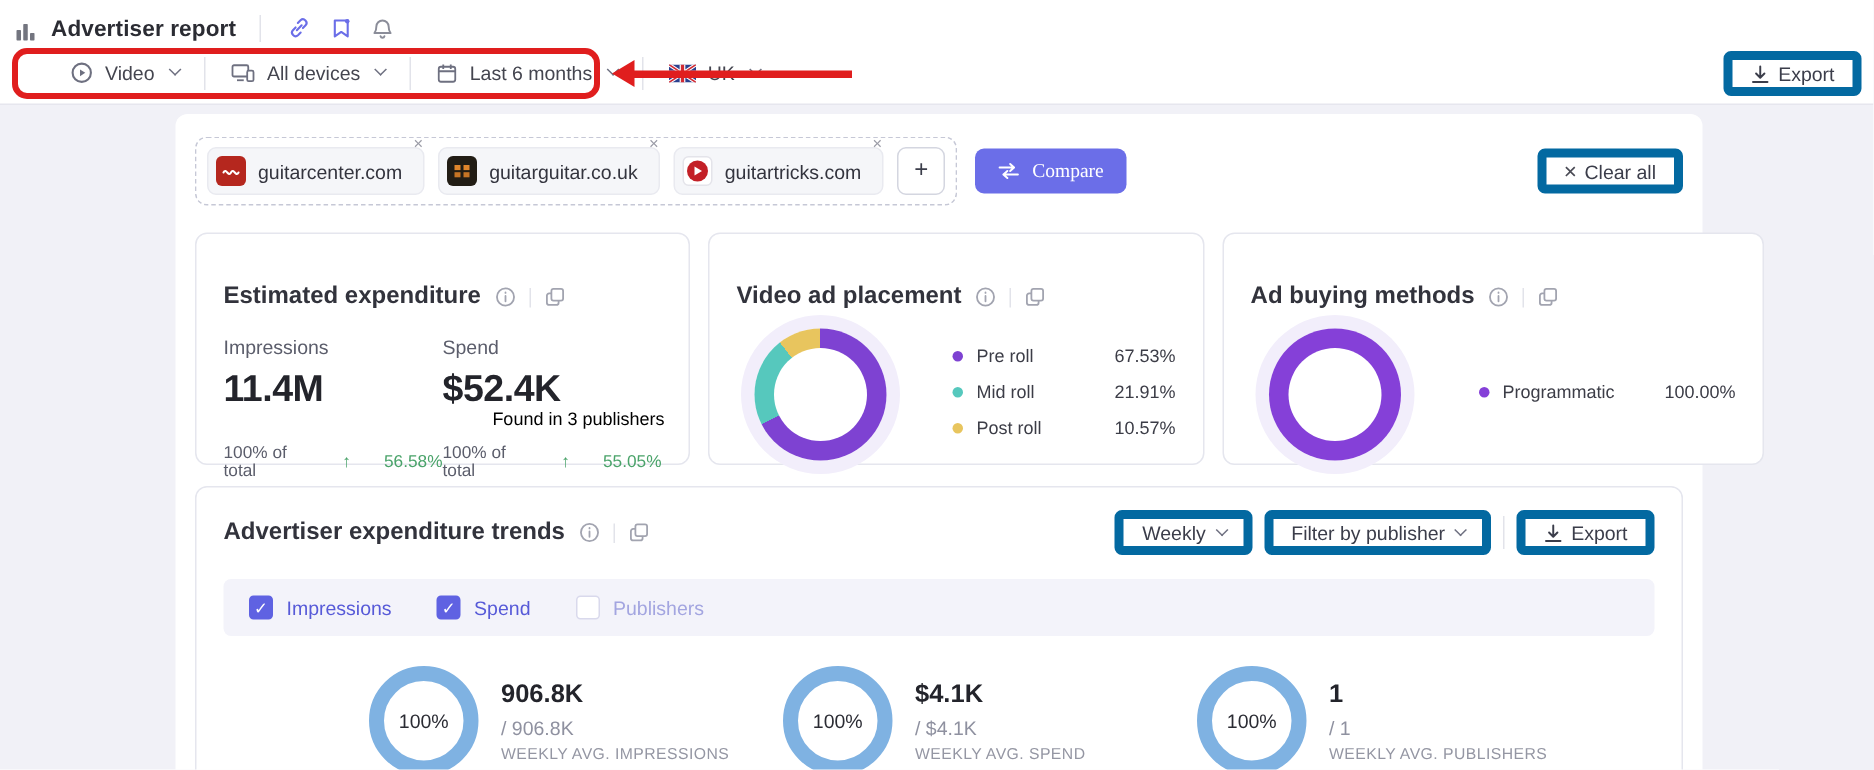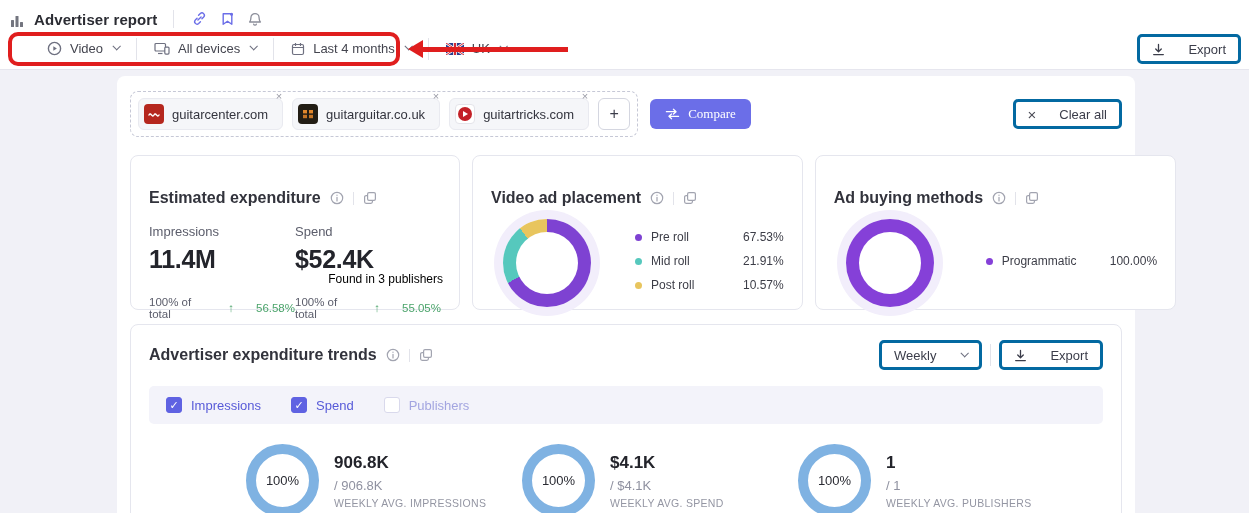--- a/index.html
+++ b/index.html
@@ -14,21 +14,21 @@
   .topbar { height:28px; background:#fff; display:flex; align-items:flex-end; padding-left:10px; gap:10px; }
   .topbar .app-title { font-size:15px; font-weight:bold; color:#2b2c33; letter-spacing:.1px; }
   .vsep { width:1px; height:18px; background:#e2e3ea; margin:0 6px; }
   .icon-btn { background:none; border:none; cursor:pointer; padding:2px; display:flex; align-items:center; }
 
   
   .filterbar { height:42px; background:#fff; border-bottom:1px solid #e6e6ee; display:flex; align-items:center; position:relative; padding-left:30px; }
   .filter-item { display:flex; align-items:center; gap:8px; padding:0 17px; font-size:13px; color:#44454f; cursor:pointer; background:none; border:none; font-family:inherit; }
   .filter-sep { width:1px; height:22px; background:#e2e3ea; }
   .chev { width:6px; height:6px; border-right:1.4px solid #6e7080; border-bottom:1.4px solid #6e7080; transform:rotate(45deg) translateY(-1px); margin-left:2px; margin-top:-3px; }
-  .btn { display:inline-flex; align-items:center; gap:23px; background:#fff; border:3px solid #0369a1; border-radius:5px; height:30px; padding:0 12px; font-size:13px; color:#3b3d4a; cursor:pointer; font-family:inherit; }
+  .btn { display:inline-flex; align-items:center; gap:5px; background:#fff; border:6px solid #0369a1; border-radius:5px; height:30px; padding:0 12px; font-size:13px; color:#3b3d4a; cursor:pointer; font-family:inherit; }
   .export-top { position:absolute; right:8px; top:6px; }
 
   
   .anno-box { position:absolute; left:8px; top:4px; width:392px; height:34px; border:4px solid #e01e1e; border-radius:10px; pointer-events:none; }
   .anno-arrow { position:absolute; left:408px; top:12px; width:160px; height:18px; pointer-events:none; }
   .anno-arrow .shaft { position:absolute; left:14px; top:7px; width:146px; height:5px; background:#e01e1e; }
   .anno-arrow .head { position:absolute; left:0; top:0; width:0; height:0; border-top:9px solid transparent; border-bottom:9px solid transparent; border-right:15px solid #e01e1e; }
 
   
   .page { padding-top:6px; }
@@ -156,21 +156,21 @@
     <span class="chev"></span>
   </button>
   <span class="filter-sep"></span>
   <button class="filter-item">
     <span>
       <svg width="14" height="14" viewBox="0 0 14 14" fill="none" stroke="#6e7080" stroke-width="1.2">
           <rect x="1.5" y="2.5" width="11" height="10" rx="1.5"></rect>
           <path d="M4.5 1v3M9.5 1v3M1.5 5.5h11"></path>
         </svg>
     </span>
-    <span>Last 4 months</span>
+    <span>Last 6 months</span>
     <span class="chev"></span>
   </button>
   <span class="filter-sep"></span>
   <button class="filter-item">
     <span>
       <svg width="18" height="12" viewBox="0 0 18 12">
           <rect width="18" height="12" fill="#2b3f8e"></rect>
           <path d="M0 0l18 12M18 0L0 12" stroke="#fff" stroke-width="2.4"></path>
           <path d="M0 0l18 12M18 0L0 12" stroke="#d12b34" stroke-width="1"></path>
           <rect x="7.1" width="3.8" height="12" fill="#fff"></rect>
@@ -387,20 +387,24 @@
           <svg width="14" height="14" viewBox="0 0 14 14" fill="none" stroke="#a2a4b0" stroke-width="1.2" stroke-linejoin="round">
               <rect x="4.6" y="1.6" width="7.8" height="7.8" rx="1.4"></rect>
               <path d="M9.4 9.4v1.4a1.5 1.5 0 0 1-1.5 1.5H3.1a1.5 1.5 0 0 1-1.5-1.5V6.1a1.5 1.5 0 0 1 1.5-1.5h1.5"></path>
             </svg>
         </span>
         <div class="trends-controls">
           <button class="btn">
             <span>Weekly</span>
             <span class="chev"></span>
           </button>
+          <button class="btn">
+            <span>Filter by publisher</span>
+            <span class="chev"></span>
+          </button>
           <span class="filter-sep"></span>
           <button class="btn">
             <span>
               <svg width="13" height="13" viewBox="0 0 14 14" fill="none" stroke="#3b3d4a" stroke-width="1.4" stroke-linecap="round" stroke-linejoin="round">
                   <path d="M7 1.5v7.5M4 6.5l3 3 3-3"></path>
                   <path d="M1.8 12.5h10.4"></path>
                 </svg>
             </span>
             <span>Export</span>
           </button>

